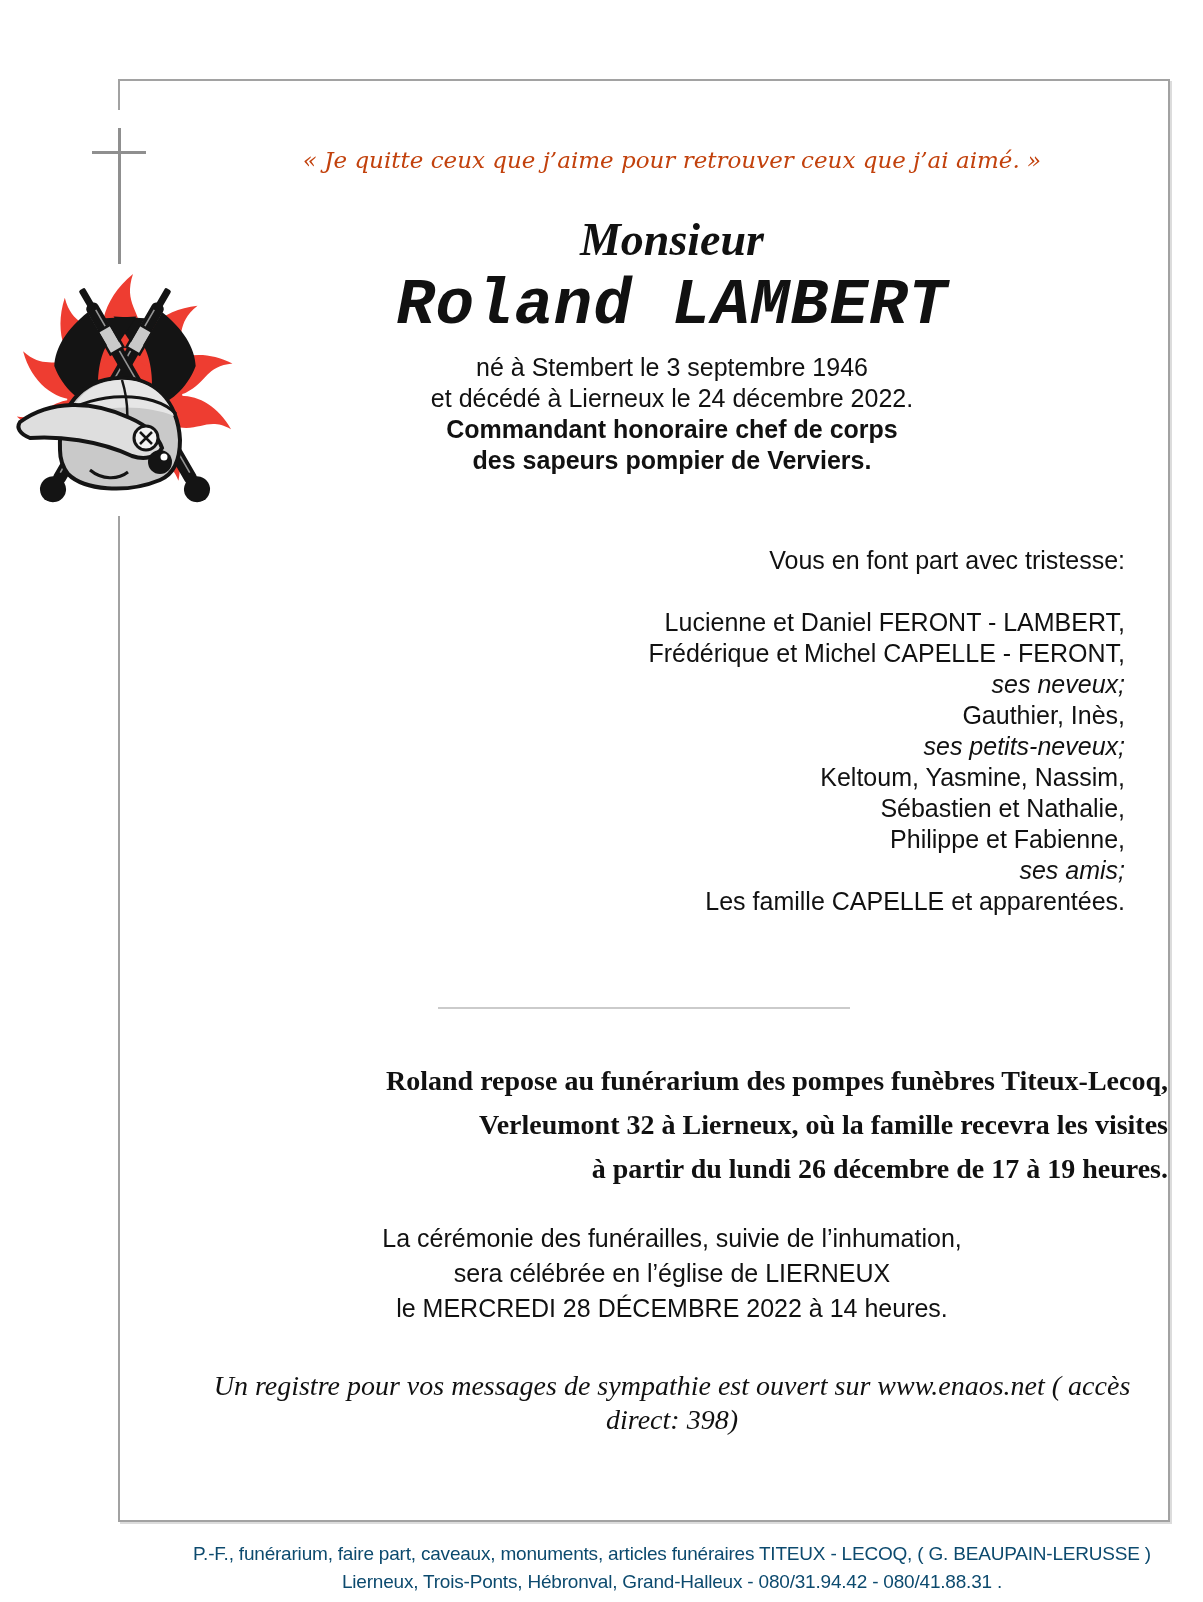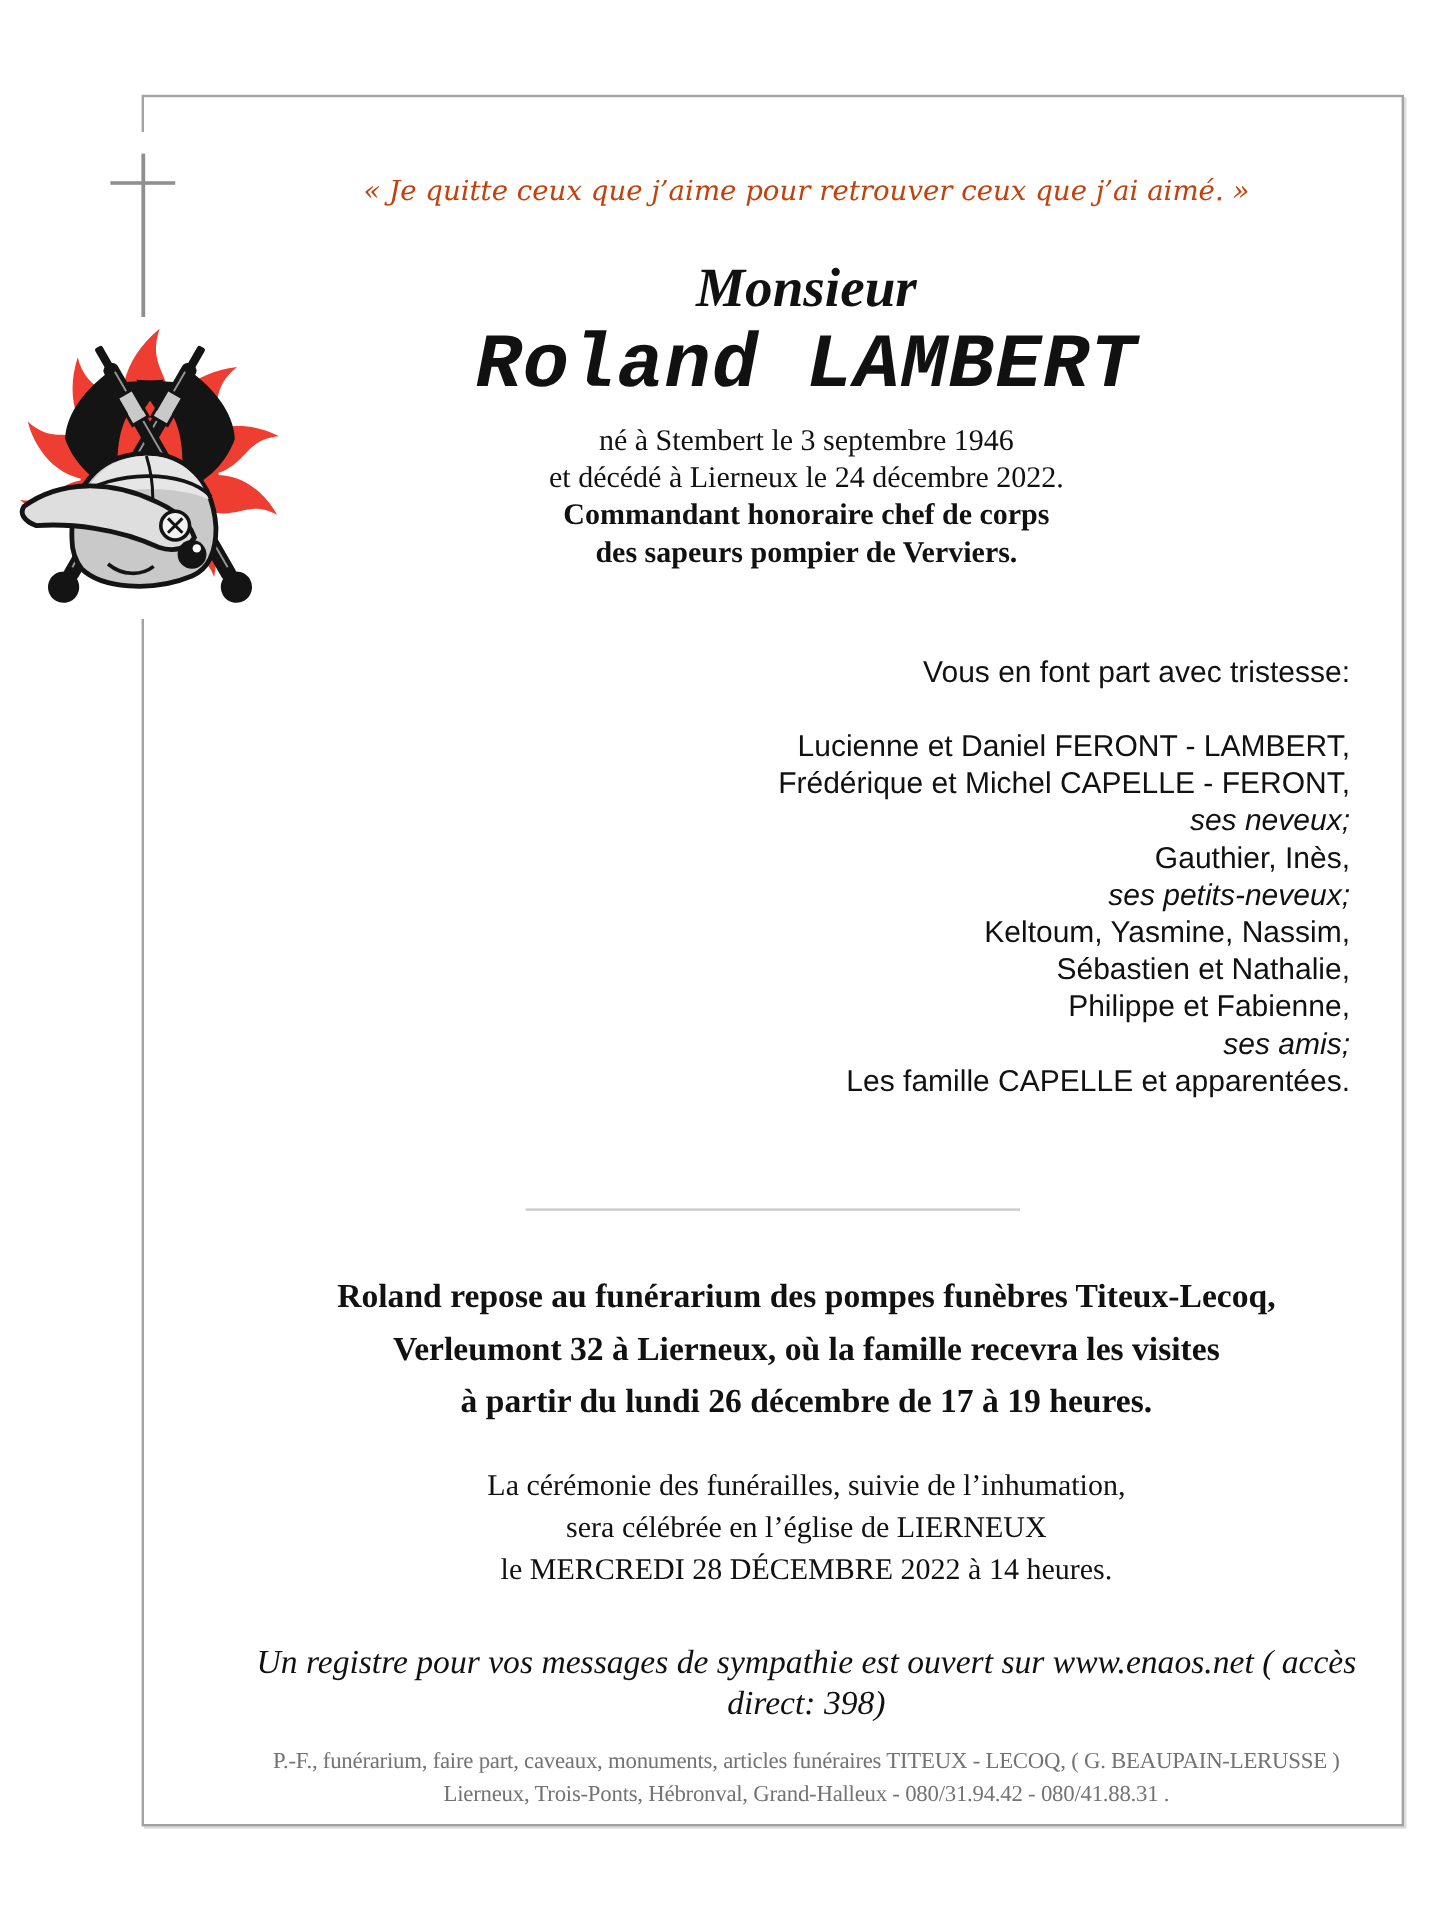--- a/index.html
+++ b/index.html
@@ -12,36 +12,36 @@
   
   .frame{
     left:118px;top:79px;width:1052px;height:1443px;box-sizing:border-box;
     border:2px solid #a2a2a2;box-shadow:2px 2px 0 #dcdcdc;background:transparent;
   }
   .gap-cover{left:115px;top:110px;width:10px;height:19px;background:#fff;}
   .cross-v{left:118px;top:128px;width:3px;height:144px;background:#8f8f8f;}
   .cross-h{left:92px;top:151px;width:54px;height:3px;background:#8f8f8f;}
   .logo{left:6px;top:264px;width:240px;height:252px;}
   
-  .cw{left:176px;width:992px;text-align:center;font-family:Liberation Serif, serif;}
+  .cw{left:176px;width:992px;text-align:center;}
   .quote{top:147px;font-family:"DejaVu Serif",serif;font-style:italic;font-size:23px;line-height:26px;color:#c2410c;}
   .civility{top:214px;font-family:"Liberation Serif",serif;font-style:italic;font-weight:bold;font-size:46px;line-height:52px;}
   .bigname{top:271px;font-family:Liberation Mono, monospace;font-style:italic;font-weight:bold;font-size:64px;line-height:70px;letter-spacing:1px;}
   .vitals{top:352px;font-size:25px;line-height:31px;}
   .vitals .b{font-weight:bold;}
   .family{left:215px;top:545px;width:910px;font-size:25px;}
   .family div{height:31px;line-height:31px;white-space:nowrap;}
   .fam-names{text-align:right;}
   .fam-rel{text-align:right;font-style:italic;}
   .fam-spacer{height:31px;}
   .divider{left:438px;top:1007px;width:412px;height:2px;background:#cbcbcb;}
-  .repose{top:1059px;font-family:"Liberation Serif",serif;font-weight:bold;font-size:28px;line-height:44px;}
+  .repose{top:1059px;font-family:"Liberation Serif",serif;font-weight:bold;font-size:28px;line-height:44px;text-align:right;}
   .ceremony{top:1221px;font-size:25px;line-height:35px;}
   .register{top:1369px;font-family:"Liberation Serif",serif;font-style:italic;font-size:28px;line-height:34px;}
-  .footer{top:1454px;font-size:19px;line-height:28px;color:#737373;letter-spacing:-0.2px;}
+  .footer{top:1540px;font-size:19px;line-height:28px;color:#0c4a6e;letter-spacing:-0.2px;}
 </style>
 </head>
 <body>
 
 <div class="abs frame"></div>
 <div class="abs gap-cover"></div>
 
 <div>
   <div class="abs cross-v"></div>
   <div class="abs cross-h"></div>

